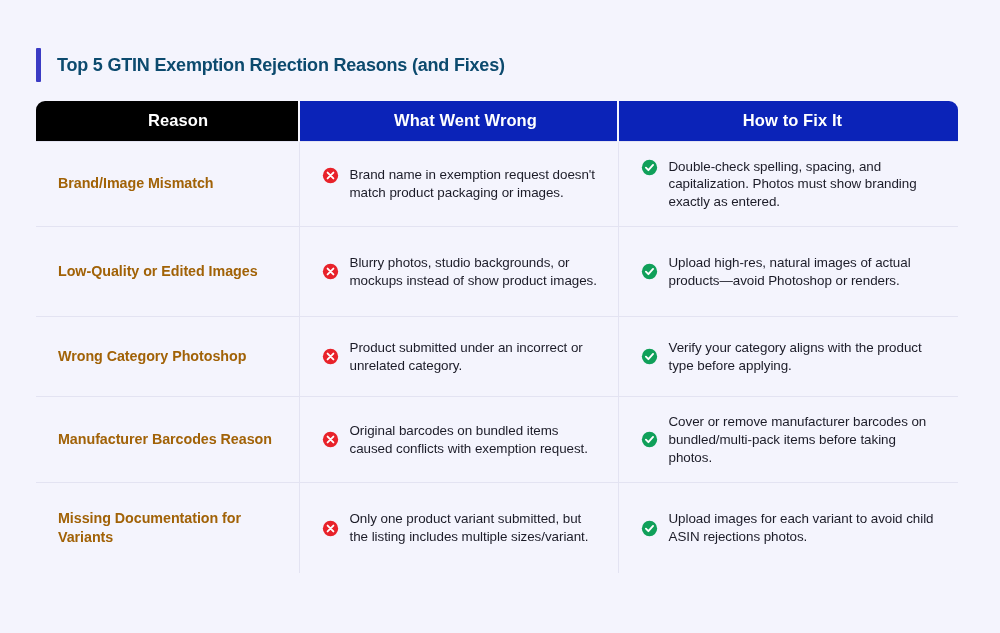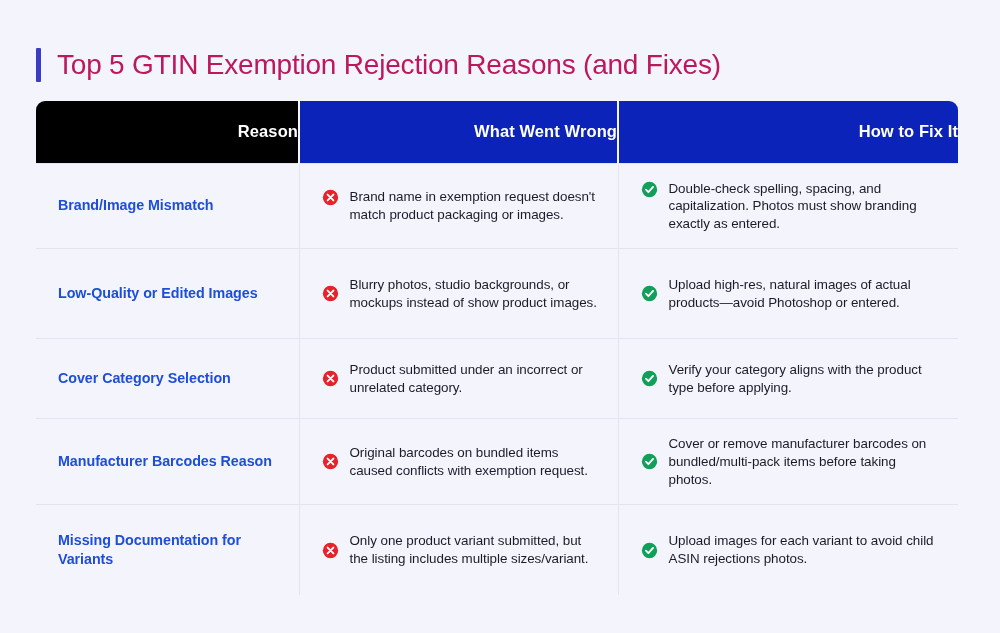--- a/index.html
+++ b/index.html
@@ -36,23 +36,23 @@
 
   .title-accent {
     width: 5px;
     height: 34px;
     background: #3b3bc4;
     border-radius: 1px;
     flex: 0 0 auto;
   }
 
   .title-text {
-    font-size: 28px;
-    font-weight: normal;
-    color: #be185d;
+    font-size: 18px;
+    font-weight: bold;
+    color: #0c4a6e;
     letter-spacing: -0.2px;
     white-space: nowrap;
     line-height: 34px;
   }
 
   
   .table-wrap {
     position: absolute;
     left: 36px;
     top: 101px;
@@ -67,23 +67,23 @@
     border-collapse: collapse;
     table-layout: fixed;
   }
 
   .tbl col.c1 { width: 263px; }
   .tbl col.c2 { width: 319px; }
   .tbl col.c3 { width: 340px; }
 
   
   thead th {
-    height: 62px;
+    height: 40px;
     vertical-align: middle;
-    text-align: right;
+    text-align: center;
     font-size: 16.5px;
     font-weight: bold;
     color: #ffffff;
     letter-spacing: 0.1px;
     padding: 0 0 0 22px;
   }
 
   th.h-reason {
     background: #000000;
   }
@@ -102,21 +102,21 @@
     vertical-align: middle;
     padding: 16px 18px 16px 22px;
   }
   tbody td.col-reason {
     border-left: none;
   }
 
   .reason-label {
     font-size: 14.3px;
     font-weight: bold;
-    color: #1d4ed8;
+    color: #a16207;
     line-height: 19px;
     letter-spacing: -0.05px;
   }
 
   .cell-flex {
     display: flex;
     align-items: flex-start;
     gap: 11px;
   }
 
@@ -209,28 +209,28 @@
               </svg>
               <div class="cell-text">Blurry photos, studio backgrounds, or mockups instead of show product images.</div>
             </div>
           </td>
           <td>
             <div class="cell-flex">
               <svg class="icon center-mid" viewBox="0 0 20 20">
                 <circle cx="10" cy="10" r="9" fill="#10a05a"></circle>
                 <path d="M5.8 10.2 L8.7 13.1 L14.2 7.0" fill="none" stroke="#ffffff" stroke-width="2.2" stroke-linecap="round" stroke-linejoin="round"></path>
               </svg>
-              <div class="cell-text">Upload high-res, natural images of actual products—avoid Photoshop or entered.</div>
+              <div class="cell-text">Upload high-res, natural images of actual products—avoid Photoshop or renders.</div>
             </div>
           </td>
         </tr>
 
         <tr class="r3">
           <td class="col-reason">
-            <div class="reason-label">Cover Category Selection</div>
+            <div class="reason-label">Wrong Category Photoshop</div>
           </td>
           <td>
             <div class="cell-flex">
               <svg class="icon center-mid" viewBox="0 0 20 20">
                 <circle cx="10" cy="10" r="9" fill="#e8222a"></circle>
                 <path d="M6.6 6.6 L13.4 13.4 M13.4 6.6 L6.6 13.4" stroke="#ffffff" stroke-width="2.2" stroke-linecap="round"></path>
               </svg>
               <div class="cell-text">Product submitted under an incorrect or unrelated category.</div>
             </div>
           </td>

